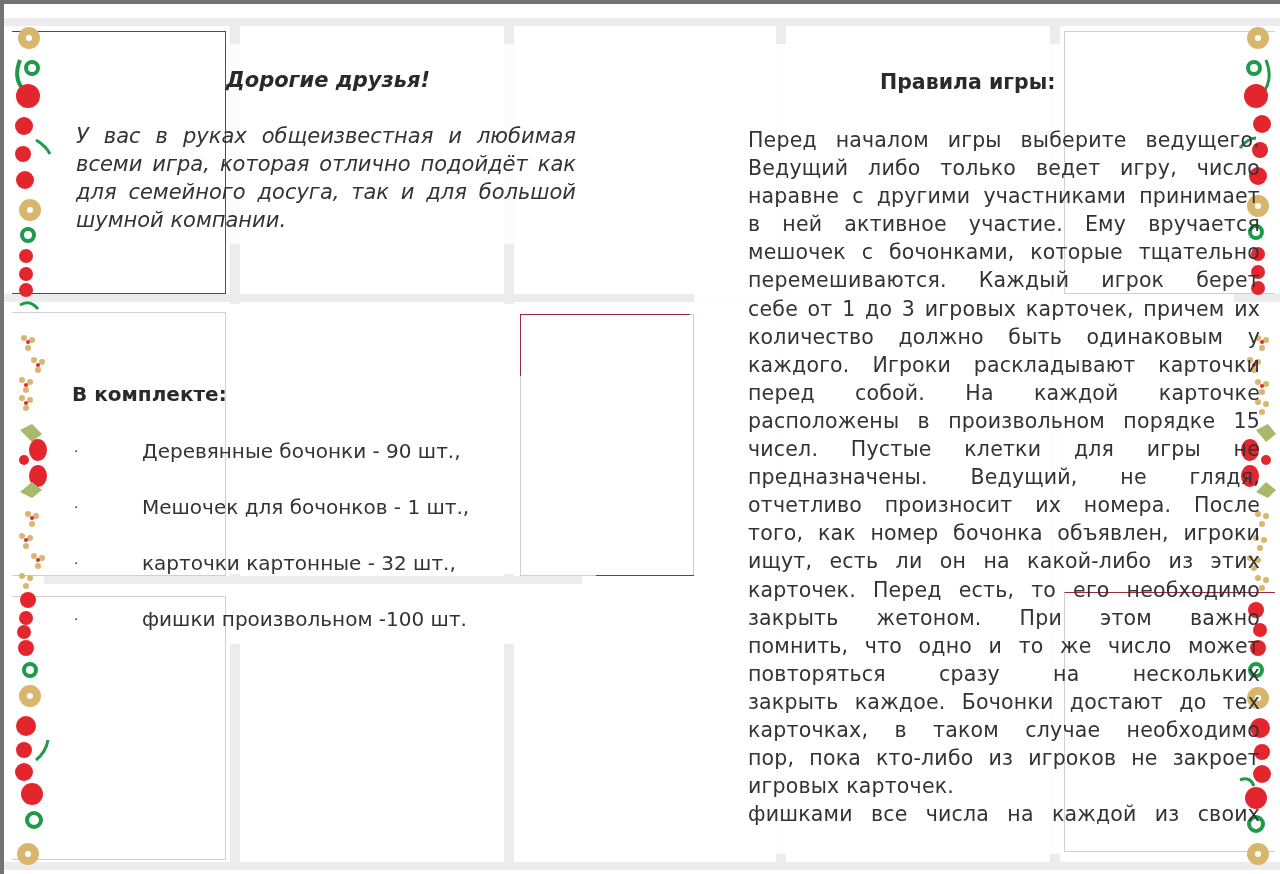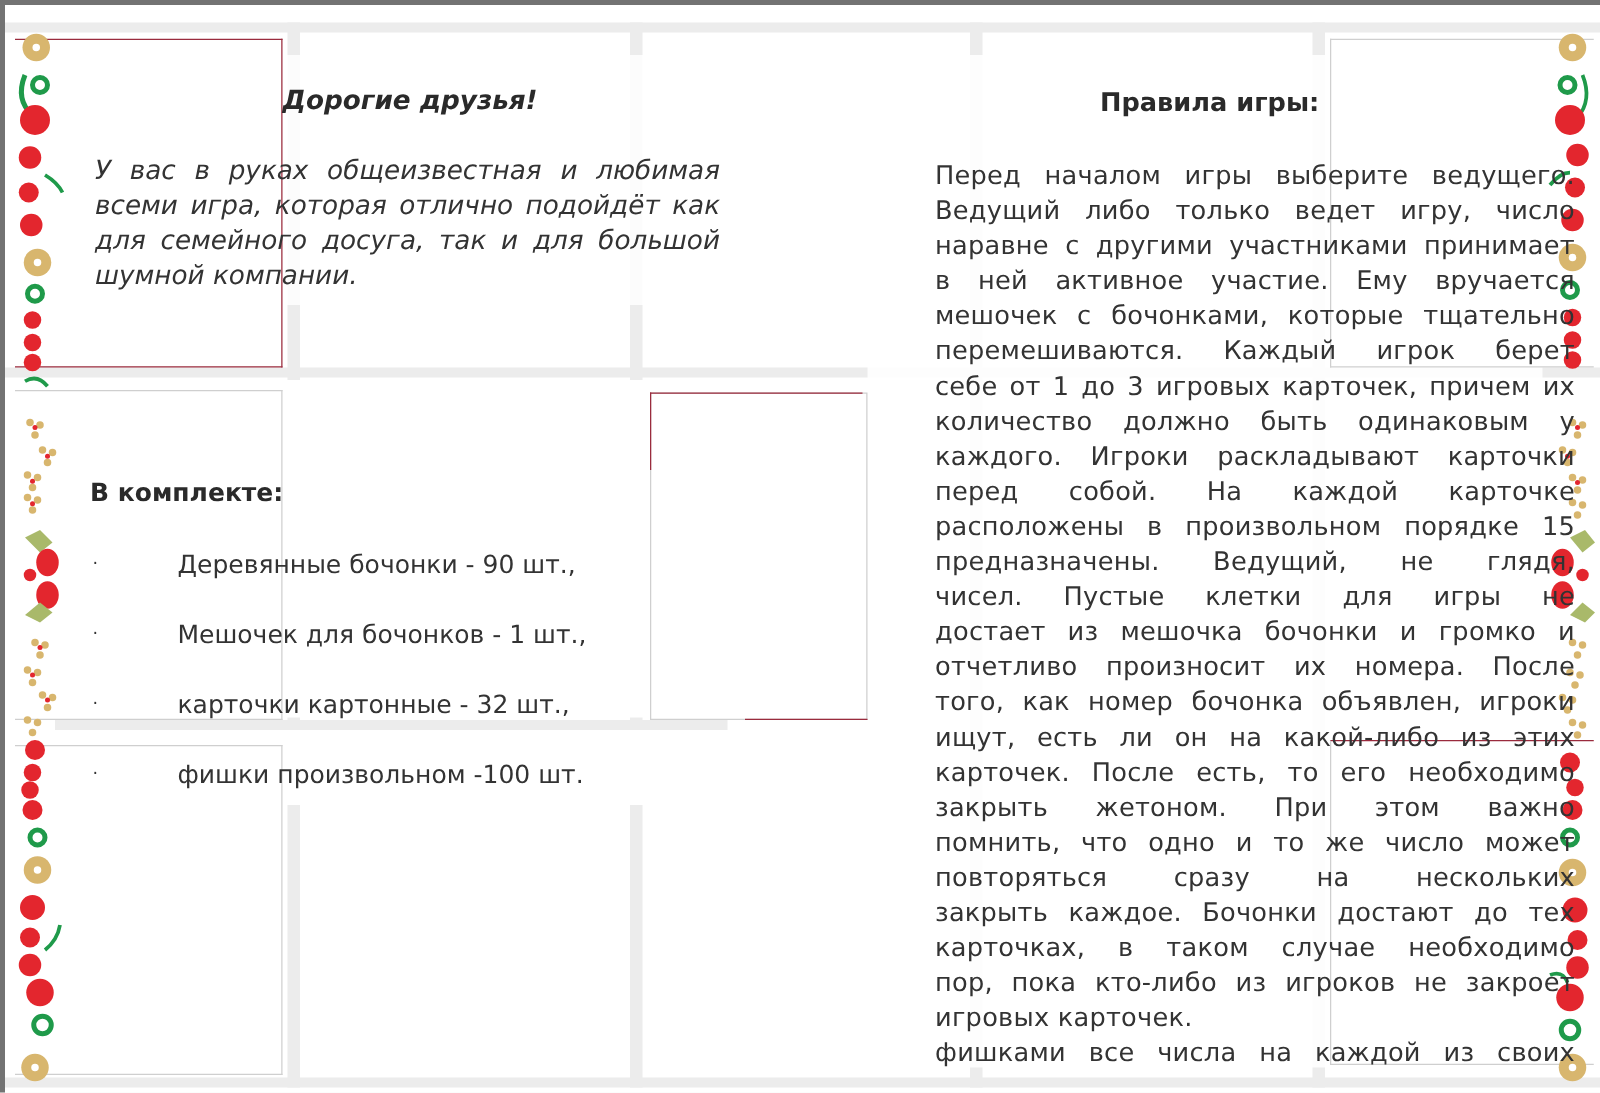--- a/index.html
+++ b/index.html
@@ -219,27 +219,26 @@
     <span class="ln">Ведущий либо только ведет игру, число</span>
     <span class="ln">наравне с другими участниками принимает</span>
     <span class="ln">в ней  активное участие. Ему вручается</span>
     <span class="ln">мешочек с бочонками, которые тщательно</span>
     <span class="ln">перемешиваются. Каждый игрок берет</span>
     <span class="ln">себе от 1 до 3 игровых карточек, причем их</span>
     <span class="ln">количество должно быть одинаковым у</span>
     <span class="ln">каждого. Игроки раскладывают карточки</span>
     <span class="ln">перед собой. На каждой карточке</span>
     <span class="ln">расположены в произвольном порядке 15</span>
+    <span class="ln">чисел. Пустые клетки для игры не</span>
     <span class="ln">предназначены. Ведущий, не глядя,</span>
-    <span class="ln">чисел. Пустые клетки для игры не</span>
-    <span class="ln">достает из мешочка бочонки и громко и</span>
     <span class="ln">отчетливо  произносит их номера. После</span>
     <span class="ln">того, как номер бочонка объявлен, игроки</span>
     <span class="ln">ищут, есть ли он на какой-либо из этих</span>
-    <span class="ln">карточек. После есть, то его необходимо</span>
+    <span class="ln">карточек. Перед есть, то его необходимо</span>
     <span class="ln">закрыть жетоном. При этом важно</span>
     <span class="ln">помнить, что одно и то же число может</span>
     <span class="ln">повторяться сразу на нескольких</span>
     <span class="ln">закрыть каждое.  Бочонки достают до тех</span>
     <span class="ln">карточках, в таком случае необходимо</span>
     <span class="ln">пор, пока кто-либо из игроков не закроет</span>
     <span class="ln last">игровых карточек.</span>
     <span class="ln">фишками все числа на каждой из своих</span>
   </div>
 

